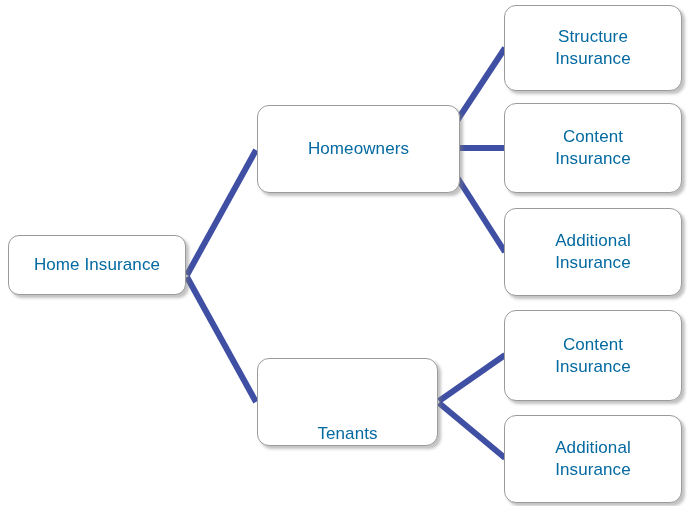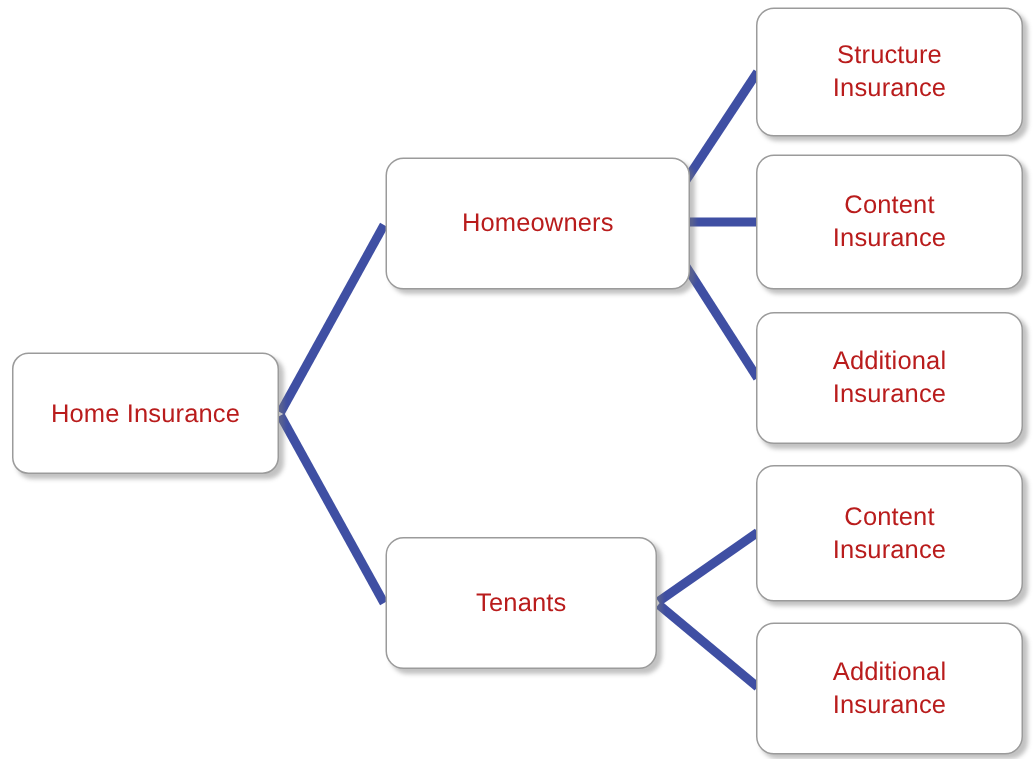--- a/index.html
+++ b/index.html
@@ -30,51 +30,52 @@
     position: absolute;
     box-sizing: border-box;
     background: #ffffff;
     border: 1px solid #9b9b9b;
     border-radius: 12px;
     box-shadow: 3px 3px 3px rgba(120,120,120,0.45);
     display: flex;
     align-items: center;
     justify-content: center;
     text-align: center;
-    color: #b91c1c;
+    color: #0369a1;
     z-index: 2;
   }
   .node-label {
     display: block;
     line-height: 1.28;
     white-space: pre-line;
     letter-spacing: 0.1px;
   }
   
   #node-home-insurance {
     left: 8px;
     top: 235px;
     width: 178px;
-    height: 81px;
+    height: 60px;
     border-radius: 11px;
   }
   #node-home-insurance .node-label { font-size: 17px; }
 
   
   #node-homeowners {
     left: 257px;
     top: 105px;
     width: 203px;
     height: 88px;
   }
   #node-tenants {
     left: 257px;
     top: 358px;
     width: 181px;
     height: 88px;
+    align-items: flex-end;
   }
   #node-homeowners .node-label,
   #node-tenants .node-label { font-size: 17px; }
 
   
   #node-structure-insurance {
     left: 504px;
     top: 5px;
     width: 178px;
     height: 86px;

